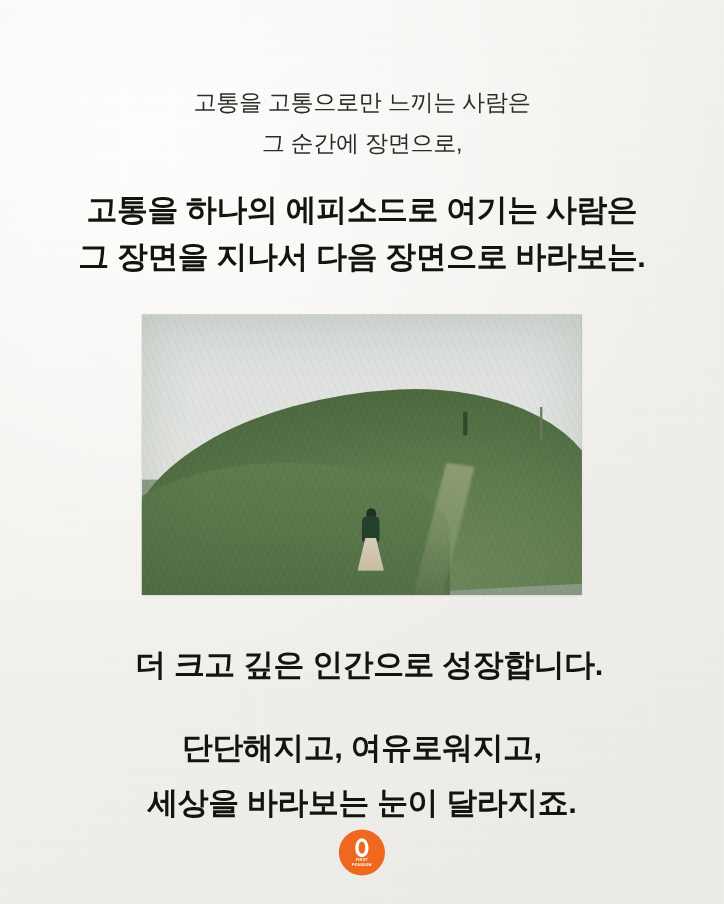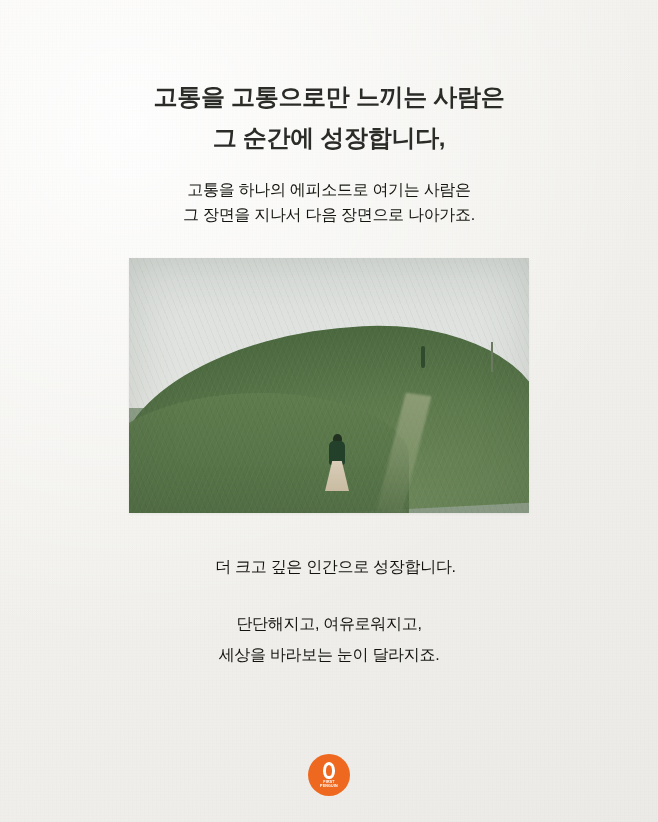--- a/index.html
+++ b/index.html
@@ -45,27 +45,27 @@
   }
   .line {
     display: block;
     line-height: 1.55;
     letter-spacing: -0.3px;
   }
   .top-block {
     margin-top: 78px;
   }
   .line-light {
-    font-size: 24px;
+    font-size: 21px;
+    font-weight: 400;
+    color: #2b2b28;
+  }
+  .line-bold {
+    font-size: 28px;
     font-weight: 700;
-    color: #2b2b28;
-  }
-  .line-bold {
-    font-size: 16px;
-    font-weight: 400;
     color: #14140f;
   }
   .top-block .line-light + .line-light {
     margin-top: 4px;
   }
   .gap-after-intro {
     margin-top: 22px;
   }
   .photo-wrap {
     margin-top: 30px;
@@ -244,23 +244,23 @@
   }
 </style>
 </head>
 <body>
 
 <div class="card">
   <div class="grain"></div>
 
   <div class="text-block top-block">
     <span class="line line-light">고통을 고통으로만 느끼는 사람은</span>
-    <span class="line line-light">그 순간에 성장합니다,</span>
+    <span class="line line-light">그 순간에 장면으로,</span>
     <span class="line line-bold gap-after-intro">고통을 하나의 에피소드로 여기는 사람은</span>
-    <span class="line line-bold">그 장면을 지나서 다음 장면으로 나아가죠.</span>
+    <span class="line line-bold">그 장면을 지나서 다음 장면으로 바라보는.</span>
   </div>
 
   <div class="photo-wrap">
     <div class="photo">
       <div class="sky"></div>
       <div class="hill"></div>
       <div class="hill2"></div>
       <div class="grass-texture"></div>
       <div class="path"></div>
       <div class="tree"></div>

